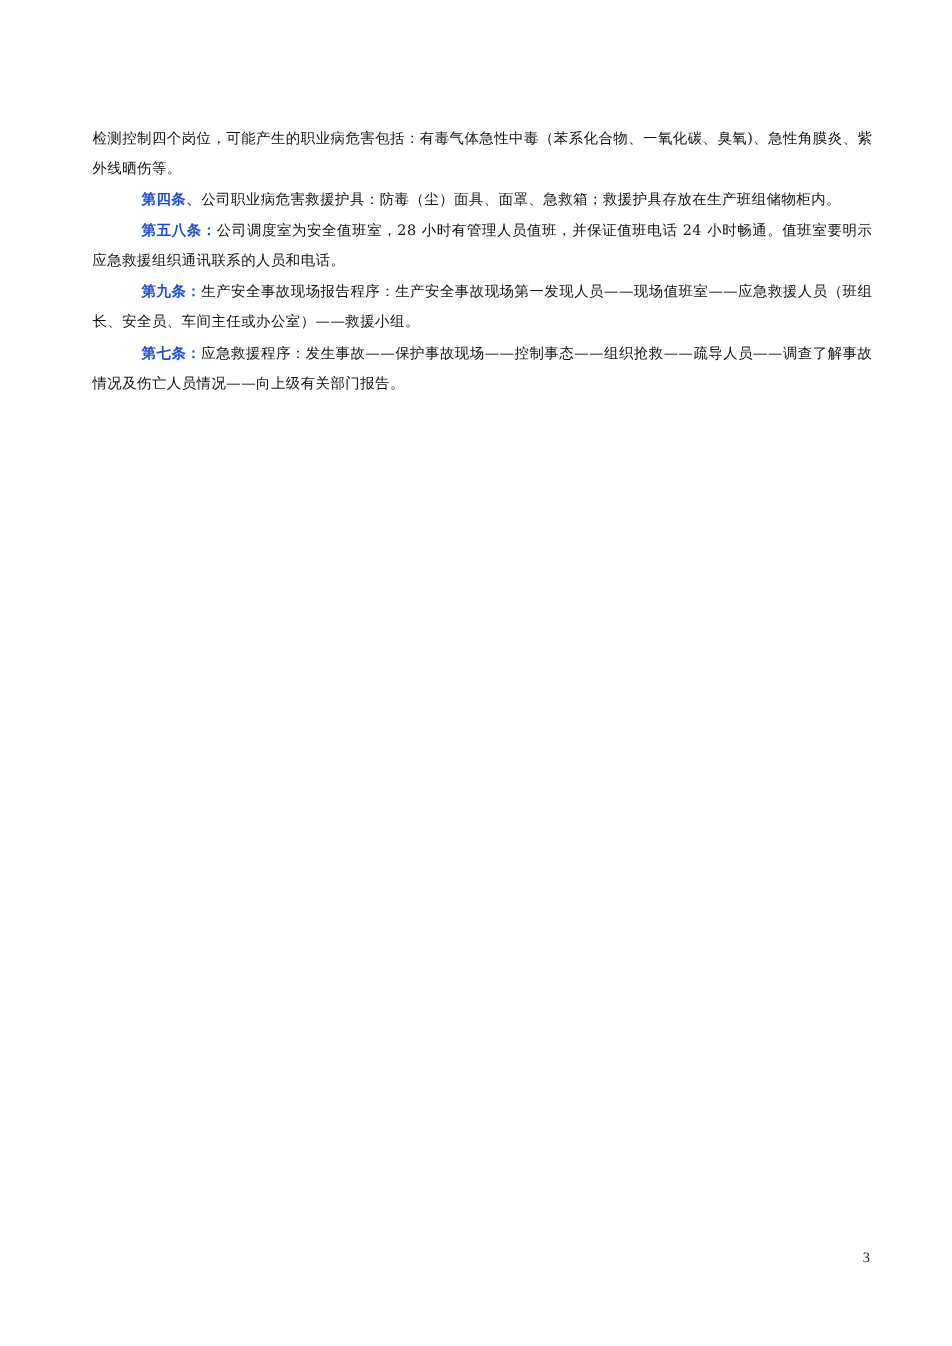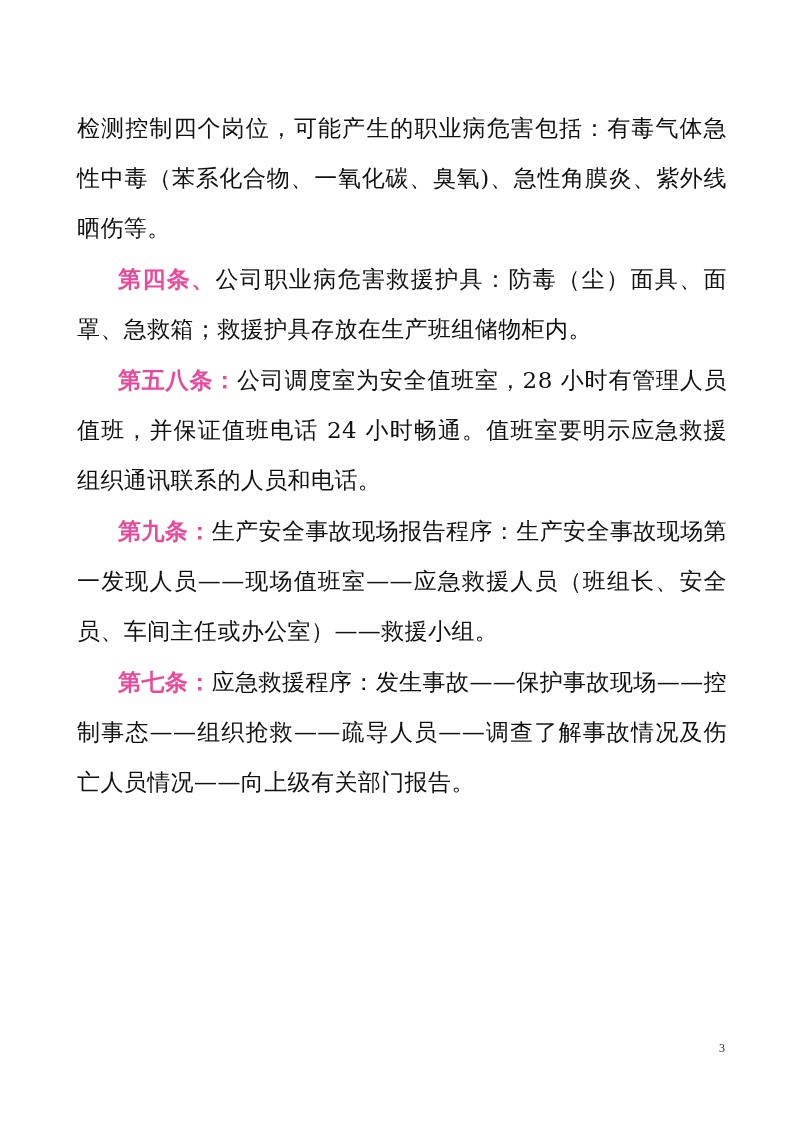--- a/index.html
+++ b/index.html
@@ -16,36 +16,36 @@
       color: #111111;
     }
     .page {
       position: absolute;
       left: 77px;
       top: 103px;
       width: 650px;
     }
     .para {
       margin: 0 0 0 0;
-      font-size: 23px;
-      line-height: 50px;
+      font-size: 12px;
+      line-height: 25px;
       letter-spacing: 0.4px;
       text-align: justify;
       text-justify: inter-character;
       word-break: break-all;
     }
     .para.indent {
       text-indent: 41px;
     }
     .para.gap {
       margin-top: 1px;
     }
     .heading {
       font-weight: bold;
-      color: #ec4899;
+      color: #1d4ed8;
     }
     .page-number {
       position: absolute;
       left: 719px;
       top: 1041px;
       font-family: "Liberation Serif", serif;
       font-size: 12px;
       color: #222222;
     }
   </style>

